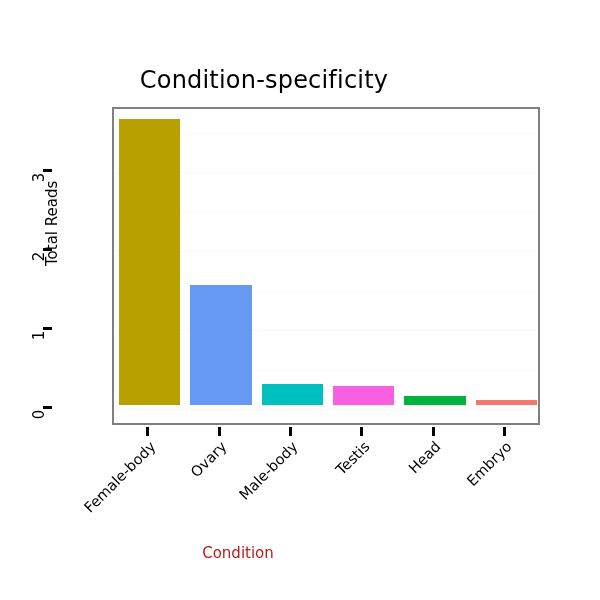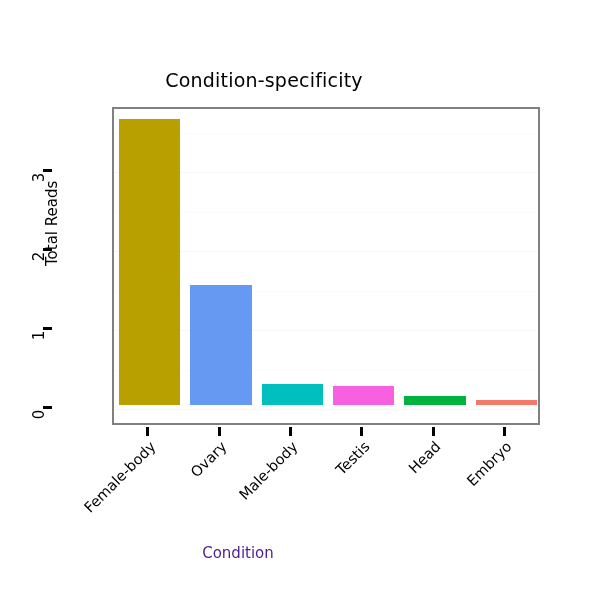--- a/index.html
+++ b/index.html
@@ -23,21 +23,21 @@
     height: 600px;
   }
 
   
   #chart-title {
     position: absolute;
     left: 0;
     top: 68px;
     width: 528px;
     text-align: center;
-    font-size: 19px;
+    font-size: 24px;
     line-height: 24px;
     color: #000;
     letter-spacing: 0.2px;
   }
 
   
   #plot-panel {
     position: absolute;
     left: 112px;
     top: 107px;
@@ -139,21 +139,21 @@
     text-align: right;
   }
   #x-axis-title {
     position: absolute;
     left: 0;
     top: 119px;
     width: 476px;
     text-align: center;
     font-size: 15px;
     line-height: 18px;
-    color: #4c1d95;
+    color: #b91c1c;
   }
 </style>
 </head>
 <body>
 
 <div id="chart-root">
 
   <div id="chart-title">Condition-specificity</div>
 
   <div id="plot-panel">

